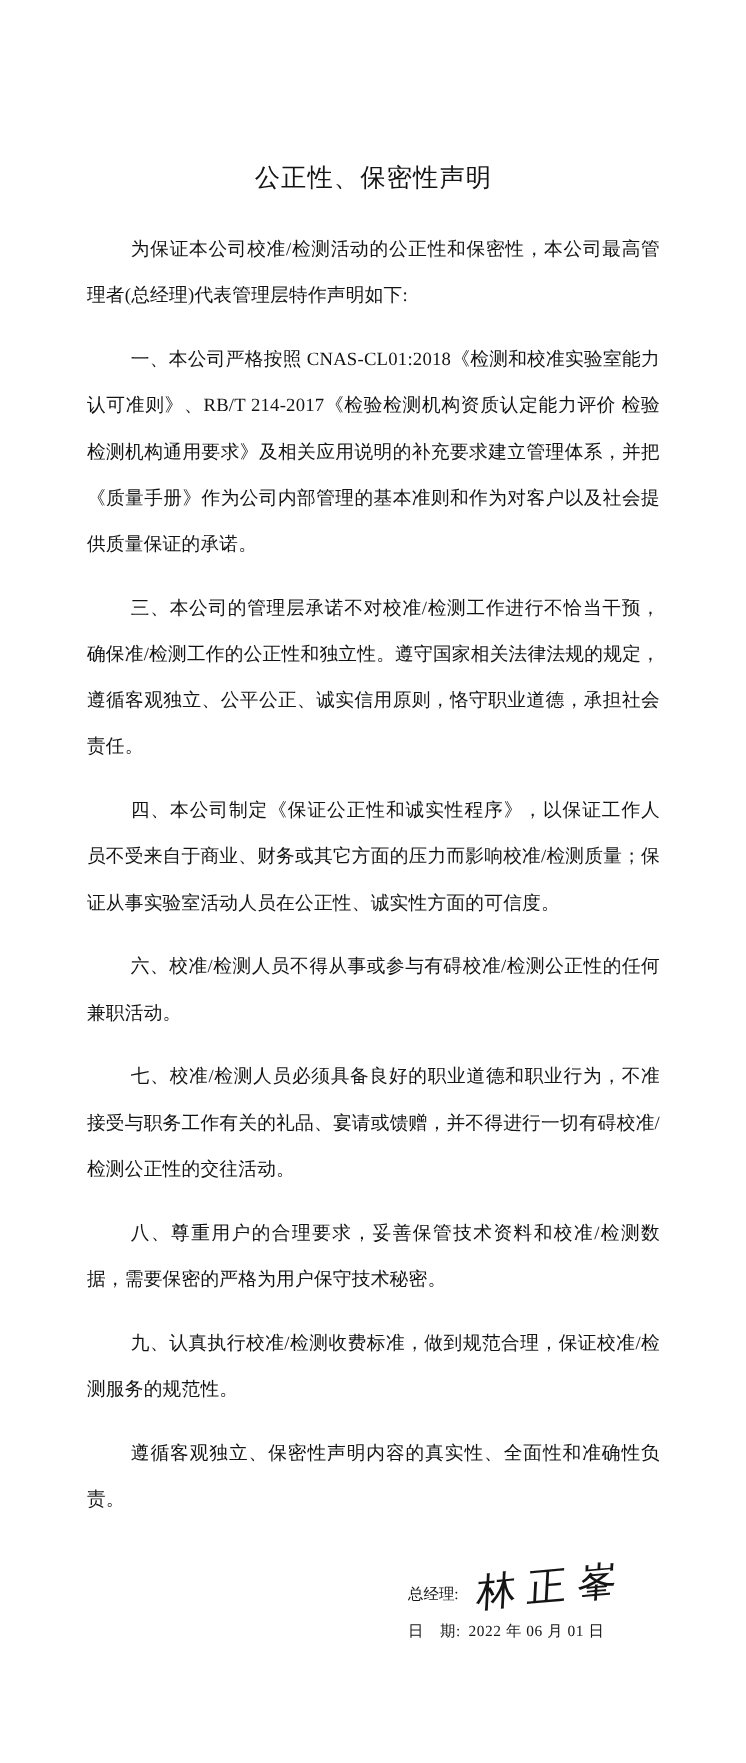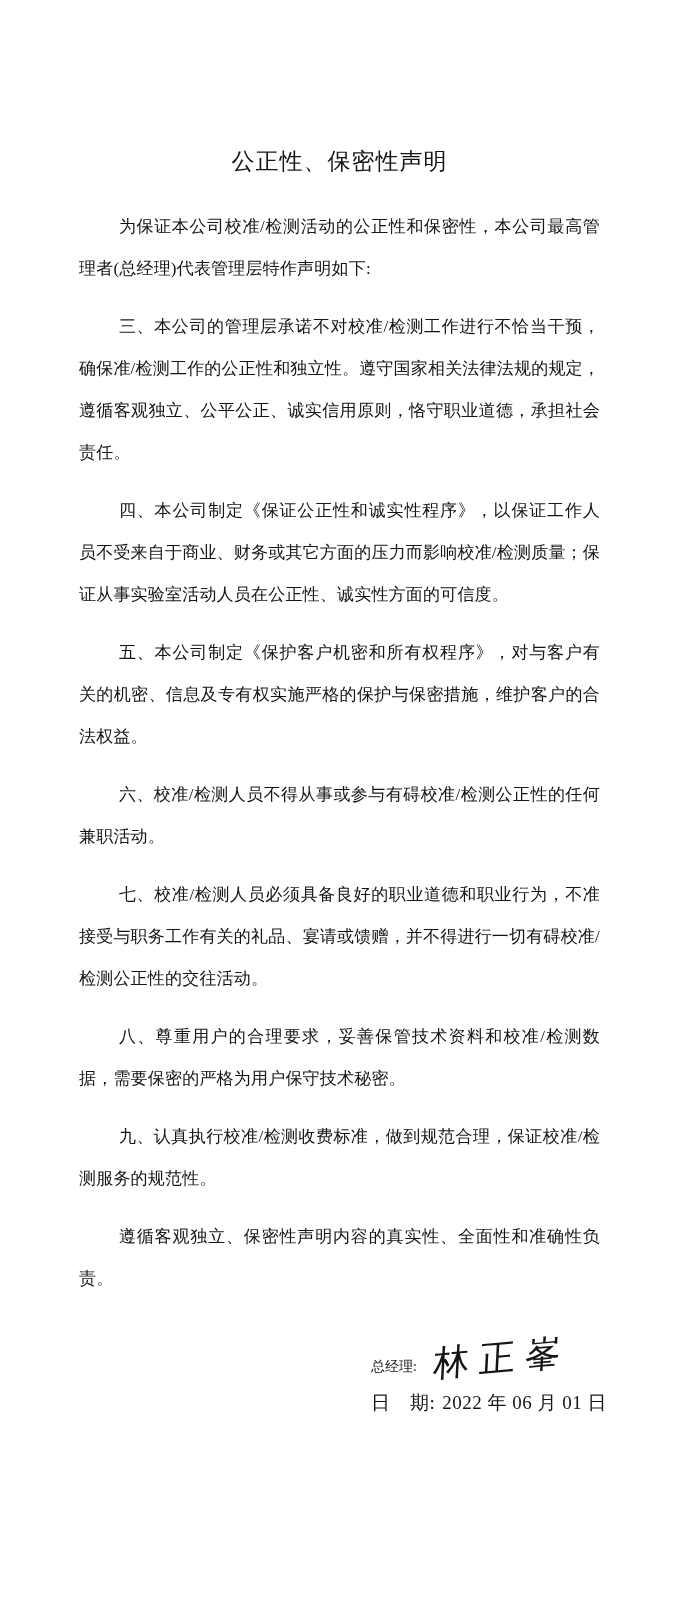--- a/index.html
+++ b/index.html
@@ -60,41 +60,41 @@
       line-height: 36px;
       margin-left: 16px;
       letter-spacing: 10px;
       position: relative;
       top: -6px;
       transform: rotate(-5deg) skewX(-8deg);
       font-weight: 400;
     }
     .date-row {
       margin-top: 8px;
-      font-size: 19px;
+      font-size: 14px;
       letter-spacing: 0.5px;
       white-space: nowrap;
     }
     .date-row .date-value {
       margin-left: 7px;
     }
   </style>
 </head>
 <body>
 
 <div class="page">
   <div class="content">
 
     <h1 class="doc-title">公正性、保密性声明</h1>
 
     <div>
         <p class="para">为保证本公司校准/检测活动的公正性和保密性，本公司最高管理者(总经理)代表管理层特作声明如下:</p>
+        <p class="para">一、本公司严格按照 CNAS-CL01:2018《检测和校准实验室能力认可准则》、RB/T 214-2017《检验检测机构资质认定能力评价 检验检测机构通用要求》及相关应用说明的补充要求建立管理体系，并把《质量手册》作为公司内部管理的基本准则和作为对客户以及社会提供质量保证的承诺。</p>
         <p class="para">三、本公司的管理层承诺不对校准/检测工作进行不恰当干预，确保准/检测工作的公正性和独立性。遵守国家相关法律法规的规定，遵循客观独立、公平公正、诚实信用原则，恪守职业道德，承担社会责任。</p>
         <p class="para">四、本公司制定《保证公正性和诚实性程序》，以保证工作人员不受来自于商业、财务或其它方面的压力而影响校准/检测质量；保证从事实验室活动人员在公正性、诚实性方面的可信度。</p>
-        <p class="para">五、本公司制定《保护客户机密和所有权程序》，对与客户有关的机密、信息及专有权实施严格的保护与保密措施，维护客户的合法权益。</p>
         <p class="para">六、校准/检测人员不得从事或参与有碍校准/检测公正性的任何兼职活动。</p>
         <p class="para">七、校准/检测人员必须具备良好的职业道德和职业行为，不准接受与职务工作有关的礼品、宴请或馈赠，并不得进行一切有碍校准/检测公正性的交往活动。</p>
         <p class="para">八、尊重用户的合理要求，妥善保管技术资料和校准/检测数据，需要保密的严格为用户保守技术秘密。</p>
         <p class="para">九、认真执行校准/检测收费标准，做到规范合理，保证校准/检测服务的规范性。</p>
         <p class="para">遵循客观独立、保密性声明内容的真实性、全面性和准确性负责。</p>
       </div>
 
     <div class="sig-block">
       <div class="sig-row">
         <span class="sig-label">总经理:</span>

